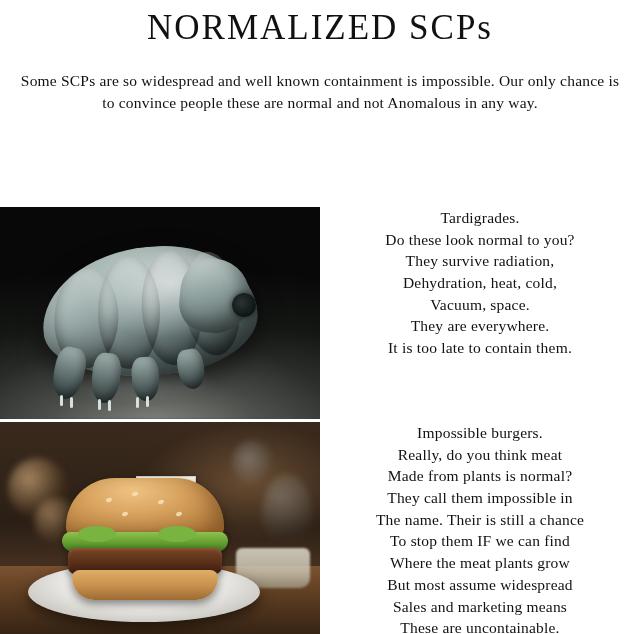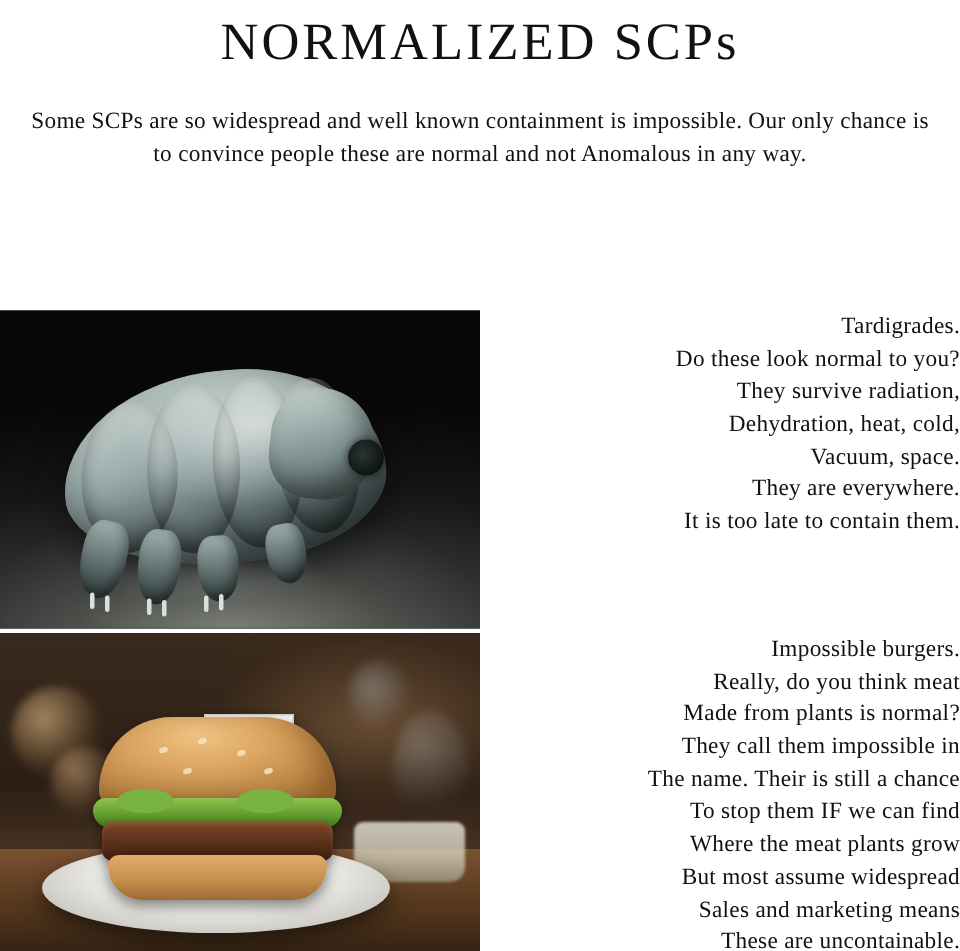--- a/index.html
+++ b/index.html
@@ -45,21 +45,21 @@
     align-items: flex-start;
   }
   .photo {
     position: relative;
     overflow: hidden;
     background: #000;
     flex: 0 0 auto;
   }
   .caption {
     flex: 1 1 auto;
-    text-align: right;
+    text-align: center;
     font-family: "Liberation Serif", serif;
     font-size: 15.5px;
     line-height: 1.40;
     color: #111111;
     letter-spacing: 0.2px;
     white-space: pre-line;
   }
 
   
   #panel-tardigrade { left: 0px; top: 207px; width: 640px; }

